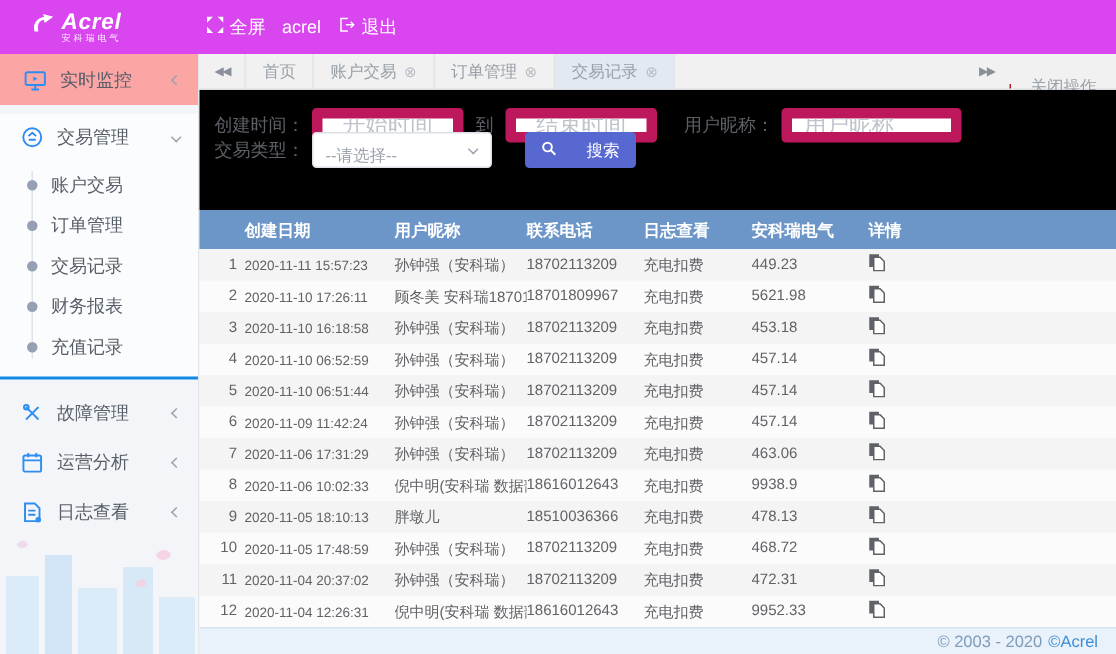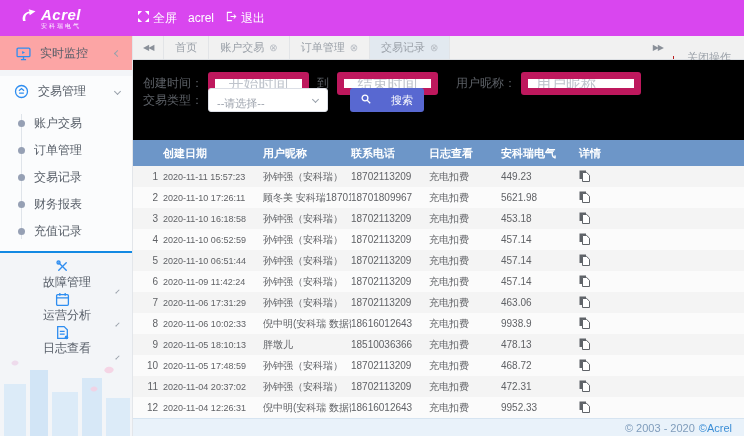--- a/index.html
+++ b/index.html
@@ -24,21 +24,21 @@
   .side-group { background:#fbfcfd; border-bottom:2px solid #1289e3; padding-bottom:4px; }
   .side-group .side-item { height:30px; }
   .sicon { width:15px; height:15px; margin-right:9px; display:inline-flex; align-items:center; justify-content:center; flex:none; }
   .chev { display:inline-block; width:5px; height:5px; border-right:1px solid #99a1ab; border-bottom:1px solid #99a1ab; margin-left:auto; }
   .chev.left { transform:rotate(135deg); }
   .chev.down { transform:rotate(45deg); }
   .submenu { position:relative; padding:4px 0 2px; }
   .submenu:before { content:''; position:absolute; left:21px; top:8px; bottom:8px; width:1px; background:#dfe4ea; }
   .submenu-item { height:27px; display:flex; align-items:center; padding-left:34px; position:relative; color:#575e68; font-size:12px; cursor:pointer; }
   .dot { position:absolute; left:18px; top:10px; width:7px; height:7px; border-radius:50%; background:#96a0b4; }
-  .side-item.plain { height:33px;flex-direction:column; }
+  .side-item.plain { height:33px; }
 
   
   .skyline { position:absolute; bottom:0; left:0; right:1px; height:78px; pointer-events:none; }
   .bld { position:absolute; bottom:0; background:#dcebf8; }
   .b1 { left:4px;  width:22px; height:52px; }
   .b2 { left:30px; width:18px; height:66px; background:#d2e5f6; }
   .b3 { left:52px; width:26px; height:44px; }
   .b4 { left:82px; width:20px; height:58px; background:#d7e8f7; }
   .b5 { left:106px;width:24px; height:38px; }
   .butterfly { position:absolute; width:8px; height:8px; background:#f4cfe2; border-radius:70% 30% 70% 30%; transform:rotate(40deg); opacity:.85; }

